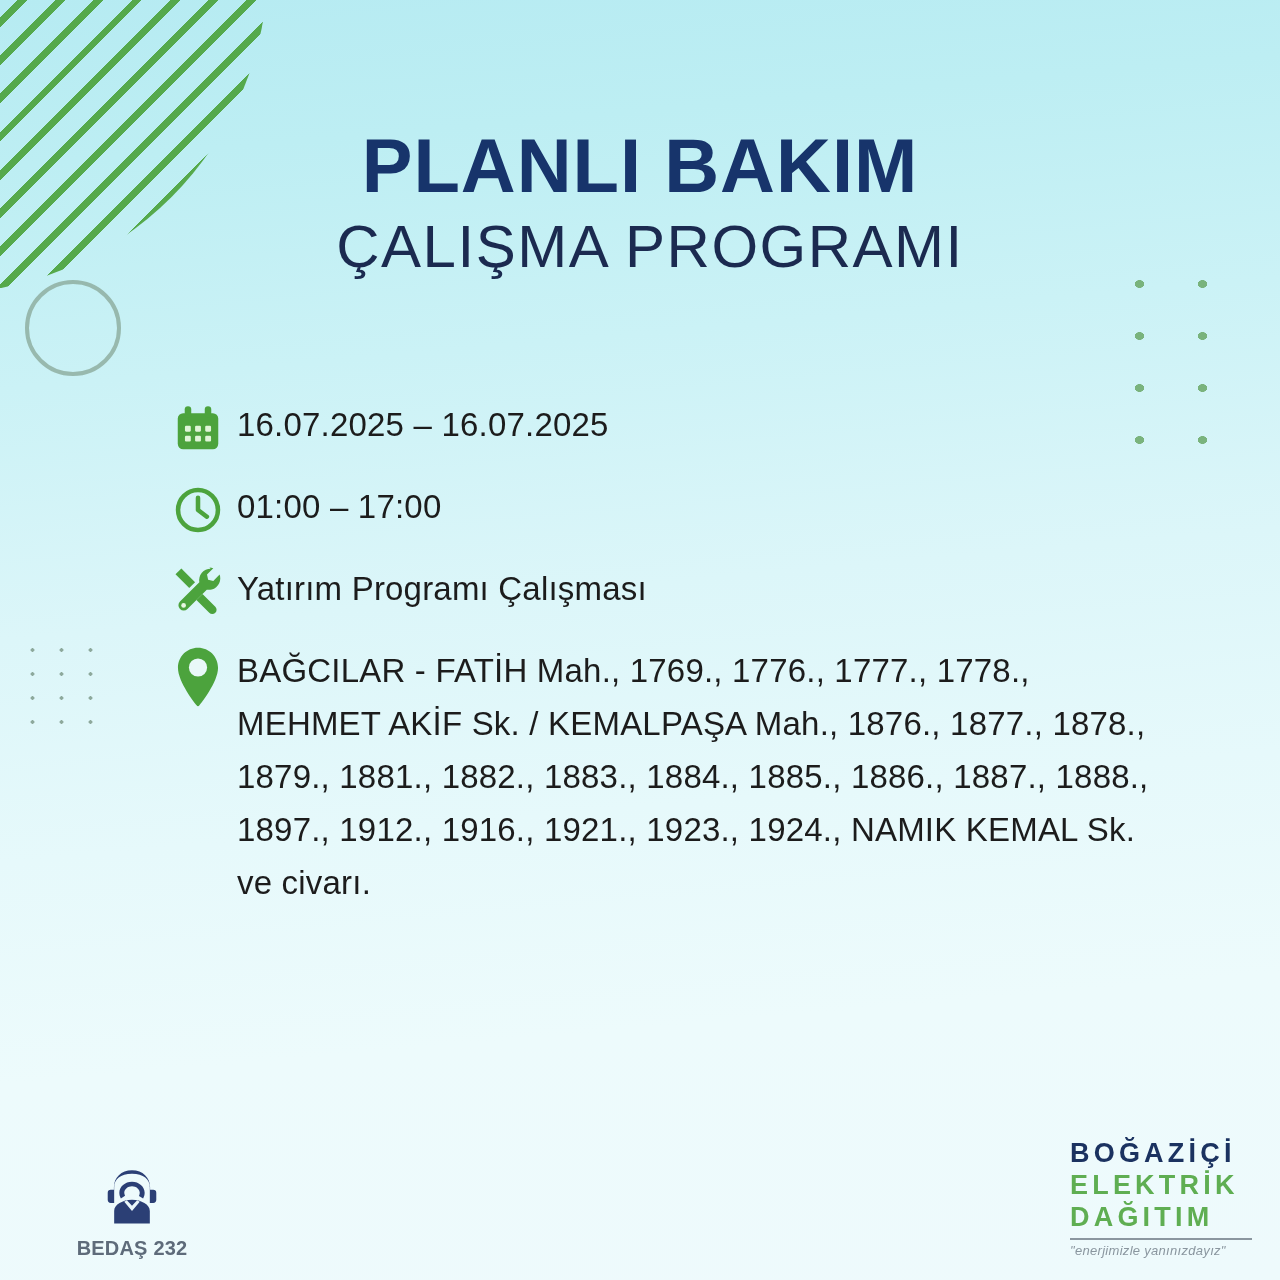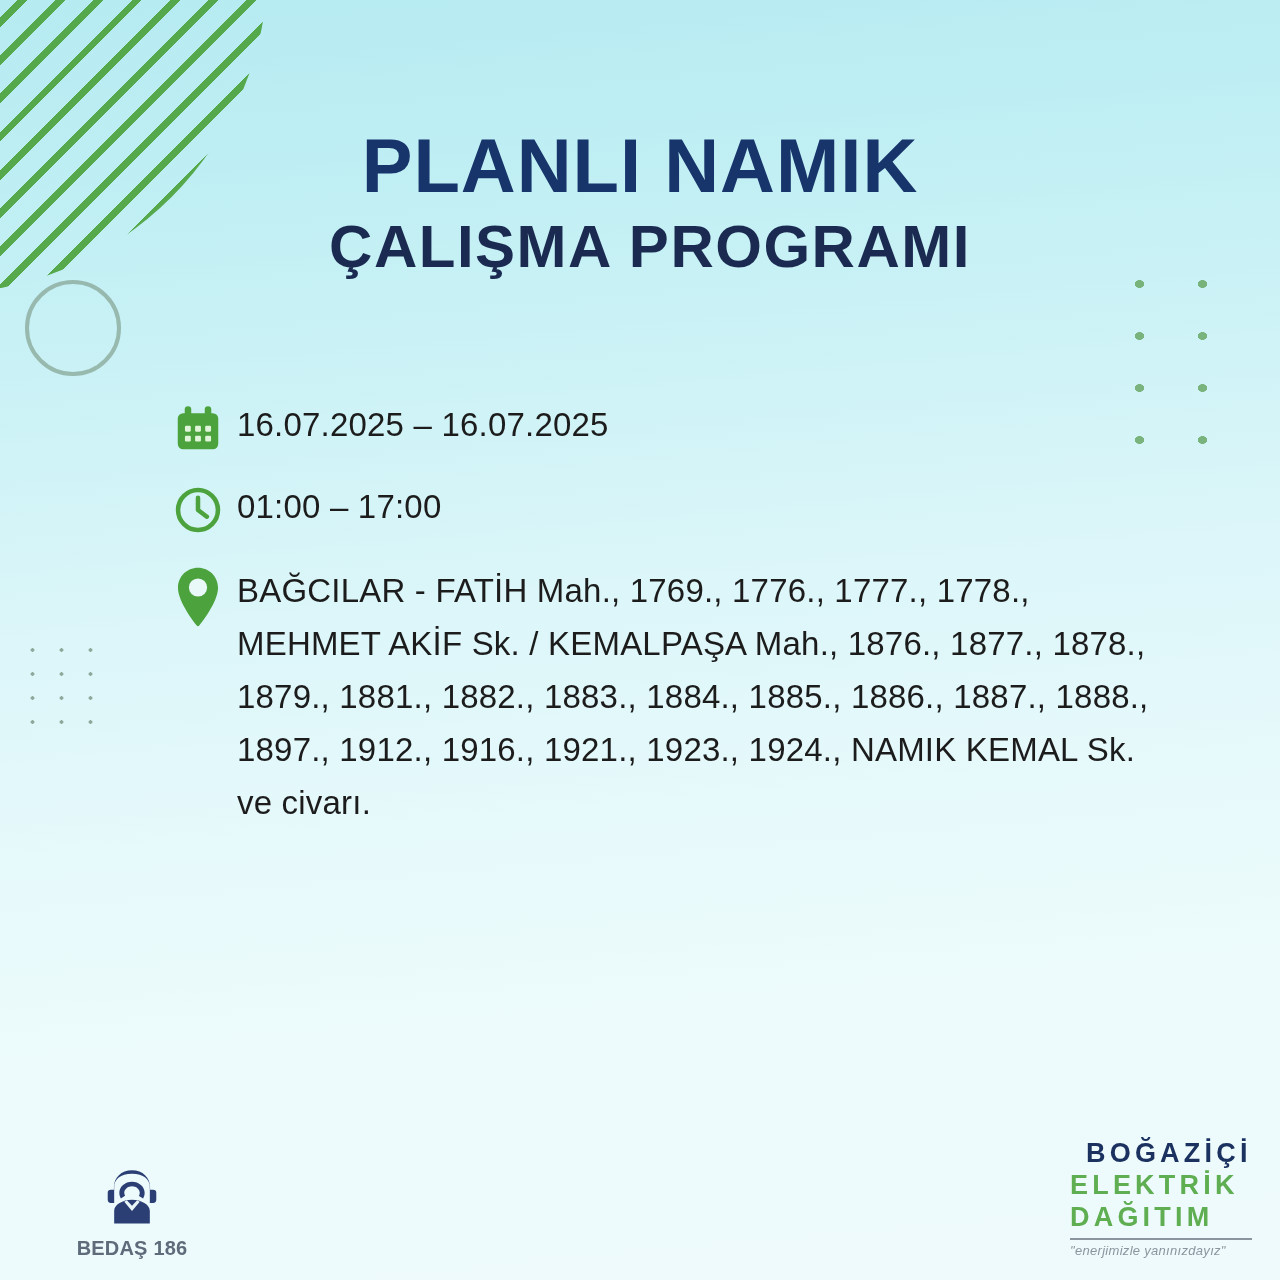--- a/index.html
+++ b/index.html
@@ -93,21 +93,21 @@
     line-height: 84px;
     font-weight: 700;
     letter-spacing: 1px;
     color: #17346b;
   }
   .head .t2 {
     display: block;
     margin-top: 6px;
     font-size: 60px;
     line-height: 66px;
-    font-weight: 700;
+    font-weight: 400;
     letter-spacing: 1.5px;
     color: #1b2a50;
     padding-left: 20px;
   }
 
   
   .info { position: absolute; top: 398px; left: 159px; width: 1030px; }
 
   .row { display: flex; align-items: flex-start; margin-bottom: 20px; }
   .row:last-child { margin-bottom: 12px; }
@@ -178,21 +178,21 @@
     text-align: left;
     user-select: none;
   }
   .brand .b1, .brand .b2, .brand .b3 {
     display: block;
     font-size: 27px;
     font-weight: 700;
     line-height: 32px;
     letter-spacing: 4.2px;
   }
-  .brand .b1 { color: #1b3260; margin-left: 16px; }
+  .brand .b1 { color: #1b3260; }
   .brand .b2, .brand .b3 { color: #5fae52; }
   .brand .rule {
     margin: 5px 0 3px;
     height: 2px;
     width: 182px;
     background: #8a969f;
   }
   .brand .tag {
     display: block;
     font-size: 13px;
@@ -205,21 +205,21 @@
 <body>
 
 <div id="poster">
 
   <div class="stripes"></div>
   <div class="ring"></div>
   <div class="dots-left"></div>
   <div class="dots-right"></div>
 
   <div class="head">
-    <span class="t1">PLANLI NAMIK</span>
+    <span class="t1">PLANLI BAKIM</span>
     <span class="t2">ÇALIŞMA PROGRAMI</span>
   </div>
 
   <div class="info">
 
     <div class="row date">
       <div class="ico">
         <svg width="54" height="54" viewBox="0 0 24 24" aria-hidden="true">
           <rect x="3" y="5" width="18" height="16" rx="2.4" fill="#4ca33d"></rect>
           <rect x="6.1" y="1.9" width="2.9" height="5.2" rx="1.45" fill="#4ca33d"></rect>
@@ -238,20 +238,35 @@
     <div class="row time">
       <div class="ico">
         <svg width="52" height="52" viewBox="0 0 24 24" aria-hidden="true">
           <circle cx="12" cy="12" r="9.2" fill="none" stroke="#4ca33d" stroke-width="2.1"></circle>
           <path d="M12 6.3 V12 l4.1 3.1" fill="none" stroke="#4ca33d" stroke-width="2.1" stroke-linecap="round" stroke-linejoin="round"></path>
         </svg>
       </div>
       <div class="txt">01:00 – 17:00</div>
     </div>
 
+    <div class="row work">
+      <div class="ico">
+        <svg width="56" height="54" viewBox="0 0 24 24" aria-hidden="true">
+          <g fill="#4ca33d">
+            <path d="M17.6 2.1a5.1 5.1 0 0 0-5.0 6.0L4.0 16.7a2.3 2.3 0 0 0 0 3.3 2.3 2.3 0
+                     0 0 3.3 0l8.6-8.6a5.1 5.1 0 0 0 6.0-5.0c0-.6-.1-1.2-.3-1.7l-2.8 2.8-2.3-.5
+                     -.5-2.3 2.8-2.8c-.5-.2-1.1-.3-1.7-.3z"></path>
+            <circle cx="5.6" cy="18.4" r="1.05" fill="#e8f7e2"></circle>
+            <path d="M4.6 2.0 2.0 4.6l6.1 6.1 2.6-2.6z"></path>
+            <path d="M14.0 13.3l5.7 5.7a1.9 1.9 0 0 1-2.7 2.7l-5.7-5.7z"></path>
+          </g>
+        </svg>
+      </div>
+      <div class="txt">Yatırım Programı Çalışması</div>
+    </div>
 
     <div class="row addr">
       <div class="ico">
         <svg width="50" height="62" viewBox="0 0 24 30" aria-hidden="true">
           <path d="M12 0.8C6.6 0.8 2.3 5.1 2.3 10.5c0 6.9 8.3 17.3 9.0 18.2a0.9 0.9 0 0 0 1.4 0
                    c0.7-0.9 9.0-11.3 9.0-18.2C21.7 5.1 17.4 0.8 12 0.8z" fill="#4ca33d"></path>
           <circle cx="12" cy="10.4" r="4.4" fill="#e9f8f9"></circle>
         </svg>
       </div>
       <div class="txt">BAĞCILAR - FATİH Mah., 1769., 1776., 1777., 1778., MEHMET AKİF Sk. / KEMALPAŞA Mah., 1876., 1877., 1878., 1879., 1881., 1882., 1883., 1884., 1885., 1886., 1887., 1888., 1897., 1912., 1916., 1921., 1923., 1924., NAMIK KEMAL Sk. ve civarı.</div>
@@ -271,21 +286,21 @@
                        a1.2 1.2 0 0 0 1.2 1.2h1.3V8.2c0-3.1 2.4-5.2 6.9-5.2s6.9 2.1 6.9 5.2v6.1h1.3
                        a1.2 1.2 0 0 0 1.2-1.2v-2.7a1.2 1.2 0 0 0-1.2-1.2H19V8.2c0-3.7-2.8-6.6-7-6.6z"></path>
               <path d="M12 6.1c-2.7 0-4.9 1.9-4.9 4.3 0 .8.2 1.5.6 2.2l1.6-1.1
                        c-.2-.4-.3-.8-.3-1.1 0-1.5 1.4-2.6 3.0-2.6s3.0 1.1 3.0 2.6c0 .4-.1.8-.3 1.2l1.6 1.0
                        c.4-.7.6-1.4.6-2.2 0-2.4-2.2-4.3-4.9-4.3z"></path>
               <path d="M12 13.1c-3.6 0-6.9 1.9-6.9 4.3v4.9h13.8v-4.9c0-2.4-3.3-4.3-6.9-4.3z"></path>
               <path d="M9.0 13.8l3.0 3.6 3.0-3.6-1.0-.5-2.0 2.1-2.0-2.1z" fill="#eaf7fa"></path>
             </g>
           </svg>
         </div>
-        <div class="clabel">BEDAŞ 186</div>
+        <div class="clabel">BEDAŞ 232</div>
       </div>
 
 
 
     </div>
 
     <div class="brand">
       <span class="b1">BOĞAZİÇİ</span>
       <span class="b2">ELEKTRİK</span>
       <span class="b3">DAĞITIM</span>

